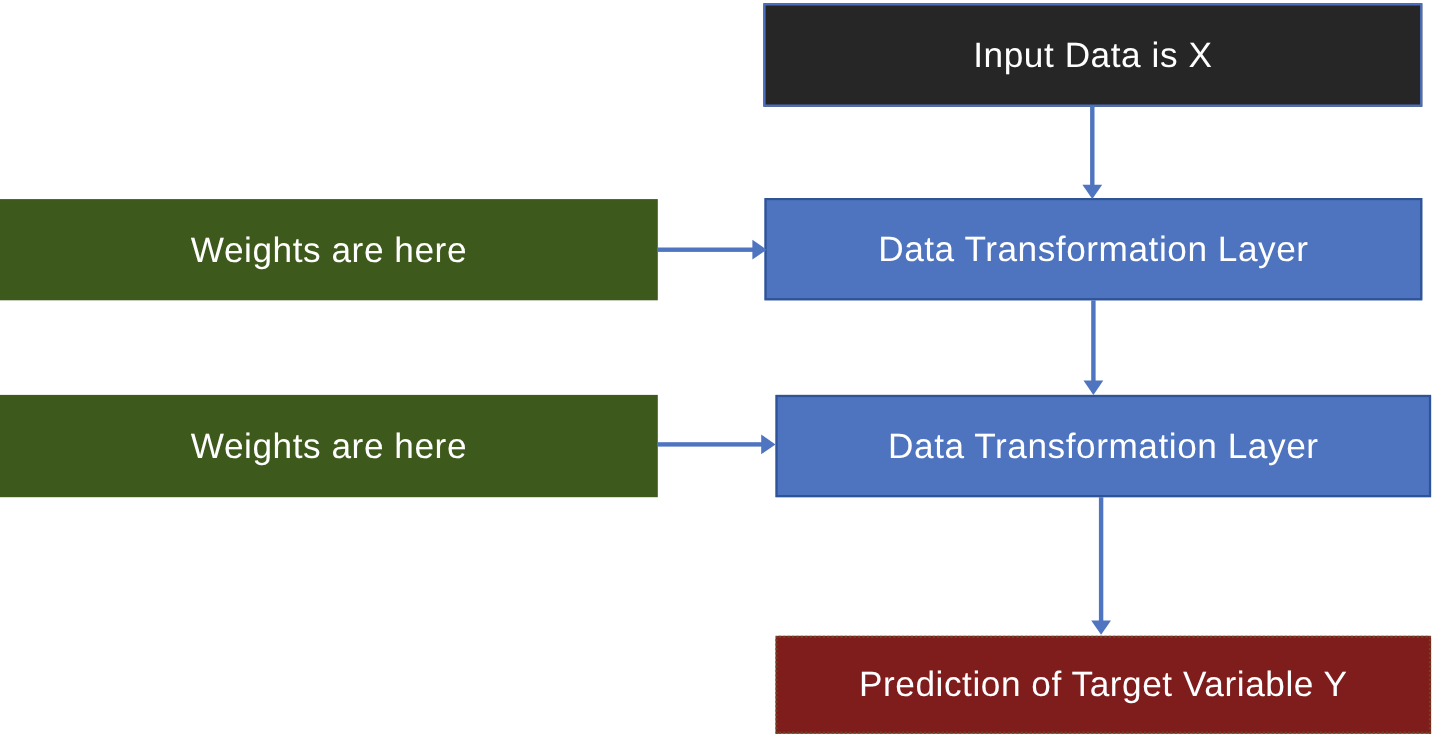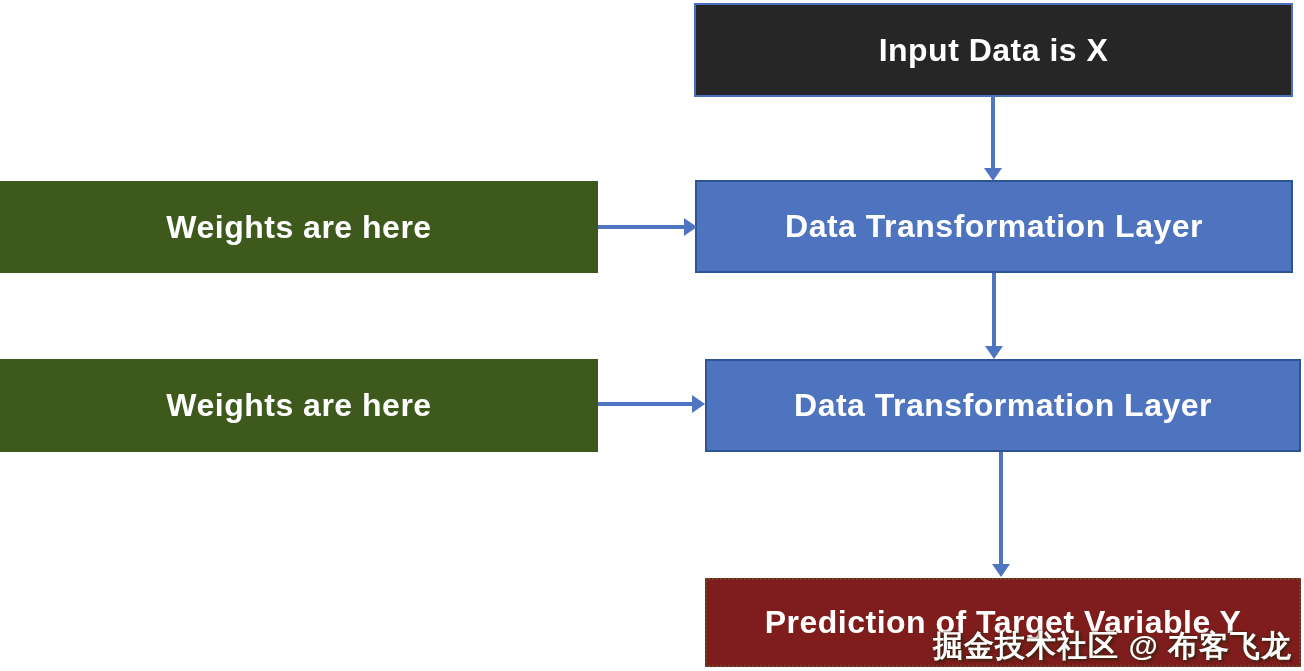--- a/index.html
+++ b/index.html
@@ -7,21 +7,20 @@
     padding: 0;
     background: #ffffff;
     font-family: "Liberation Sans", sans-serif;
   }
   .canvas {
     position: relative;
     width: 1304px;
     height: 671px;
     background: #ffffff;
     overflow: hidden;
-    font-weight: bold;
   }
   .node {
     position: absolute;
     display: flex;
     align-items: center;
     justify-content: center;
     box-sizing: border-box;
     font-size: 32px;
     color: #ffffff;
     text-align: center;
@@ -143,15 +142,14 @@
   <div class="arrow arrow-h" id="arrow-w2-to-t2">
     <i class="line"></i>
     <i class="head"></i>
   </div>
 
   <div class="arrow arrow-v" id="arrow-t2-to-pred">
     <i class="line"></i>
     <i class="head"></i>
   </div>
 
-  <div class="watermark">掘金技术社区 @ 布客飞龙</div>
 
 </div>
 
 </body></html>

